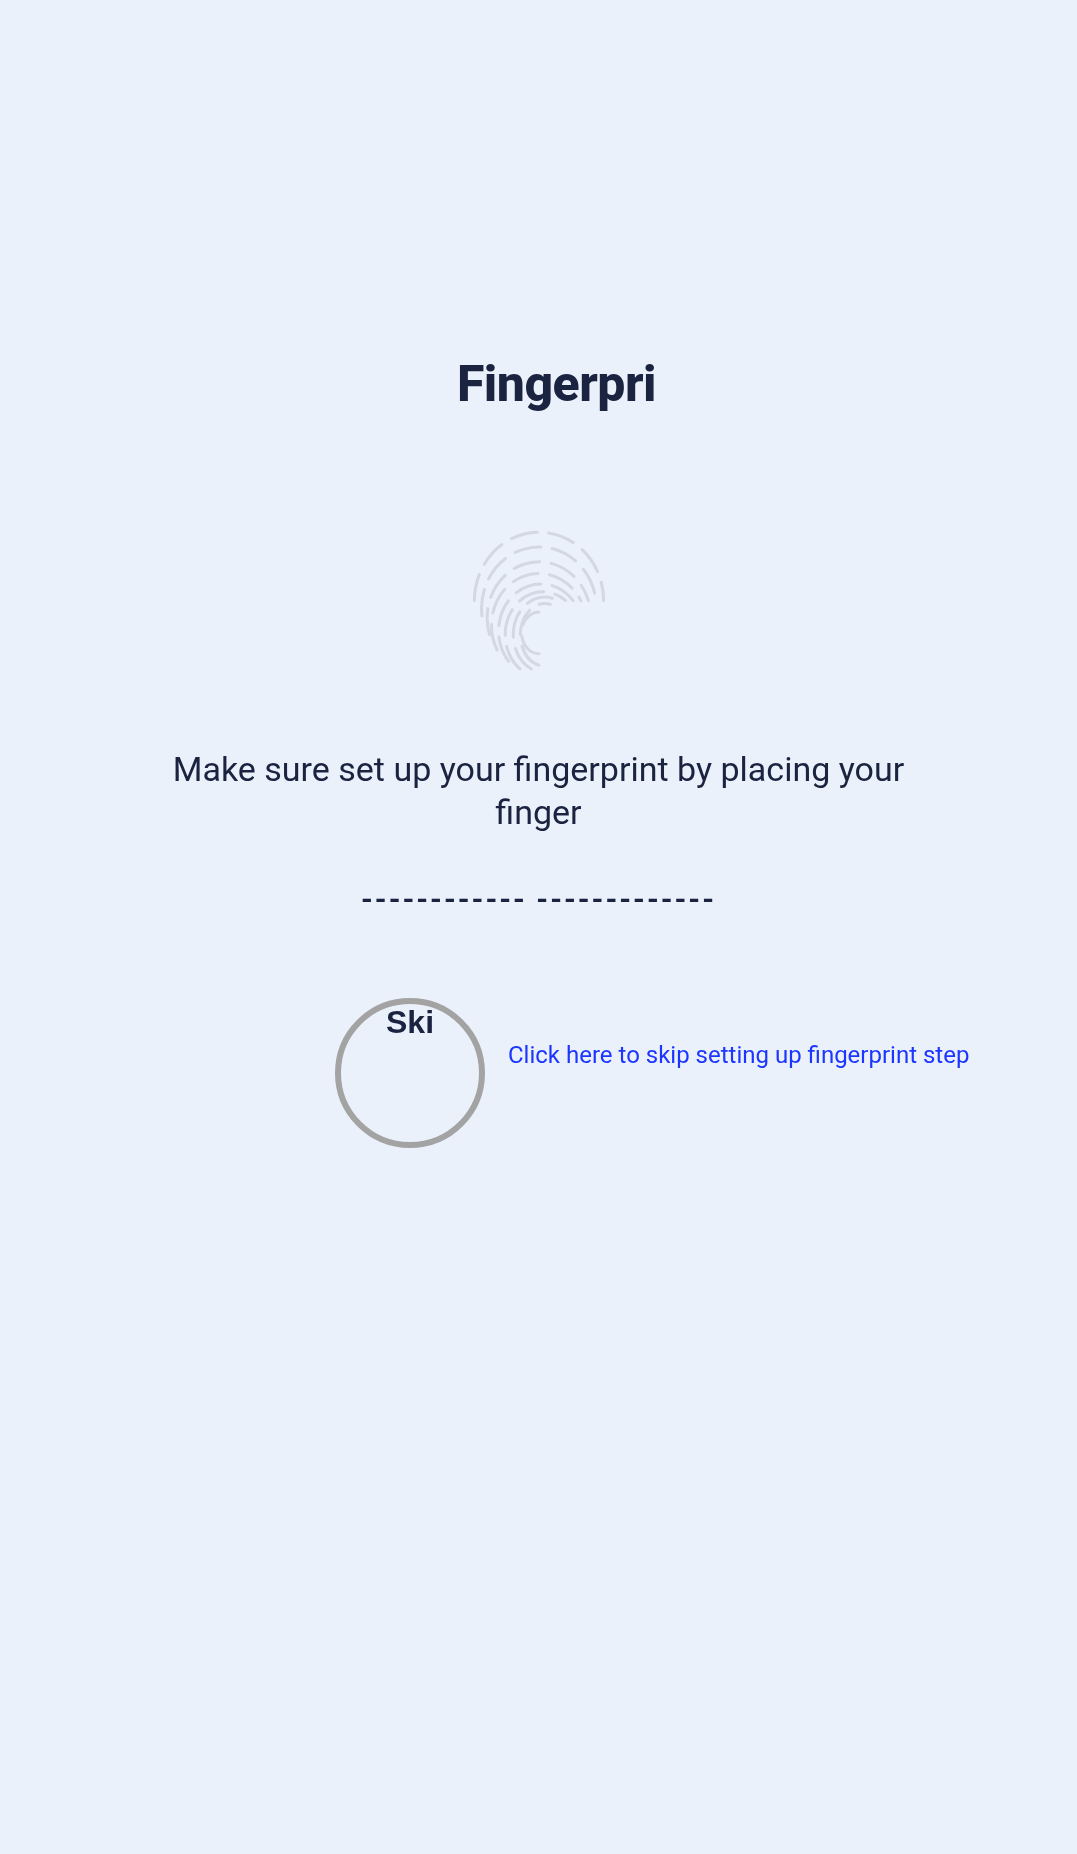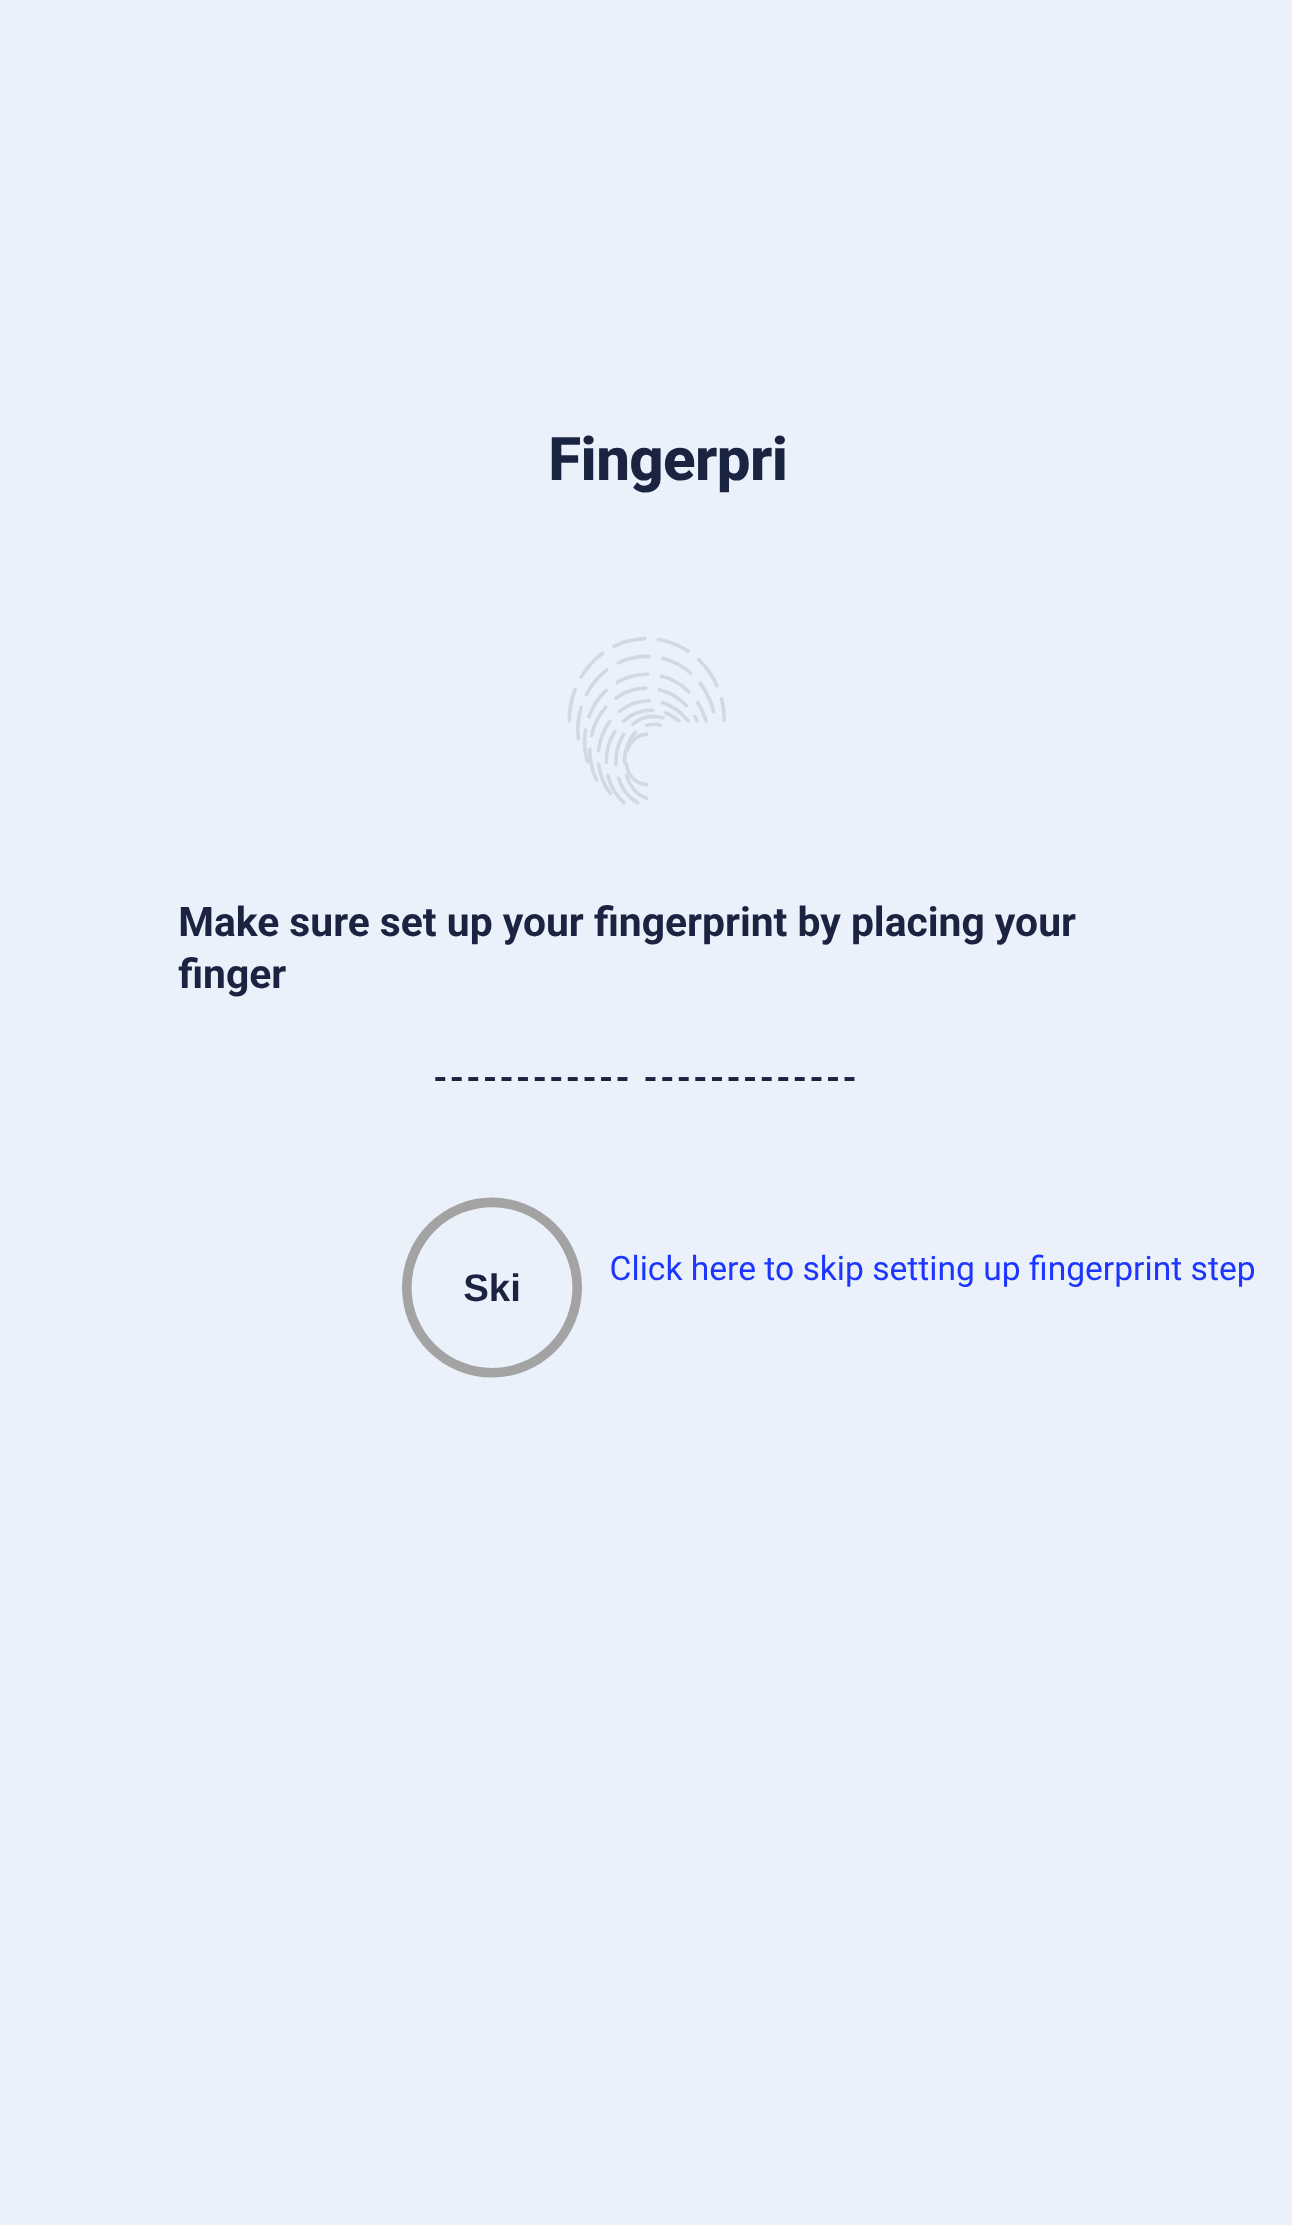--- a/index.html
+++ b/index.html
@@ -44,23 +44,23 @@
     align-items: center;
     justify-content: center;
   }
   .fp-icon svg {
     width: 100%;
     height: 100%;
   }
   .instruction {
     margin-top: 60px;
     font-size: 34px;
-    font-weight: 700;
+    font-weight: 400;
     color: #1a2340;
-    text-align: left;
+    text-align: center;
     line-height: 1.25;
     max-width: 780px;
   }
   .enable-btn {
     margin-top: 65px;
     width: 590px;
     height: 74px;
     background: #1a2340;
     color: #ffffff;
     border: none;
@@ -86,37 +86,36 @@
     width: 100%;
     height: 160px;
   }
   .skip-circle {
     position: absolute;
     top: 0;
     left: 335px;
     width: 150px;
     height: 150px;
     border-radius: 50%;
-    border: 8px solid #a3a3a3;
+    border: 6px solid #a3a3a3;
     background: transparent;
     display: flex;
-    align-items: center;
     justify-content: center;
     cursor: pointer;
   }
   .skip-label {
     font-size: 32px;
     font-weight: 800;
     color: #1a2340;
   }
   .skip-hint {
     position: absolute;
     top: 42px;
     left: 508px;
-    font-size: 28px;
+    font-size: 24px;
     font-weight: 400;
     color: #1d36ff;
     line-height: 1.25;
     max-width: 560px;
   }
 </style>
 </head>
 <body>
 
 <div class="page">

